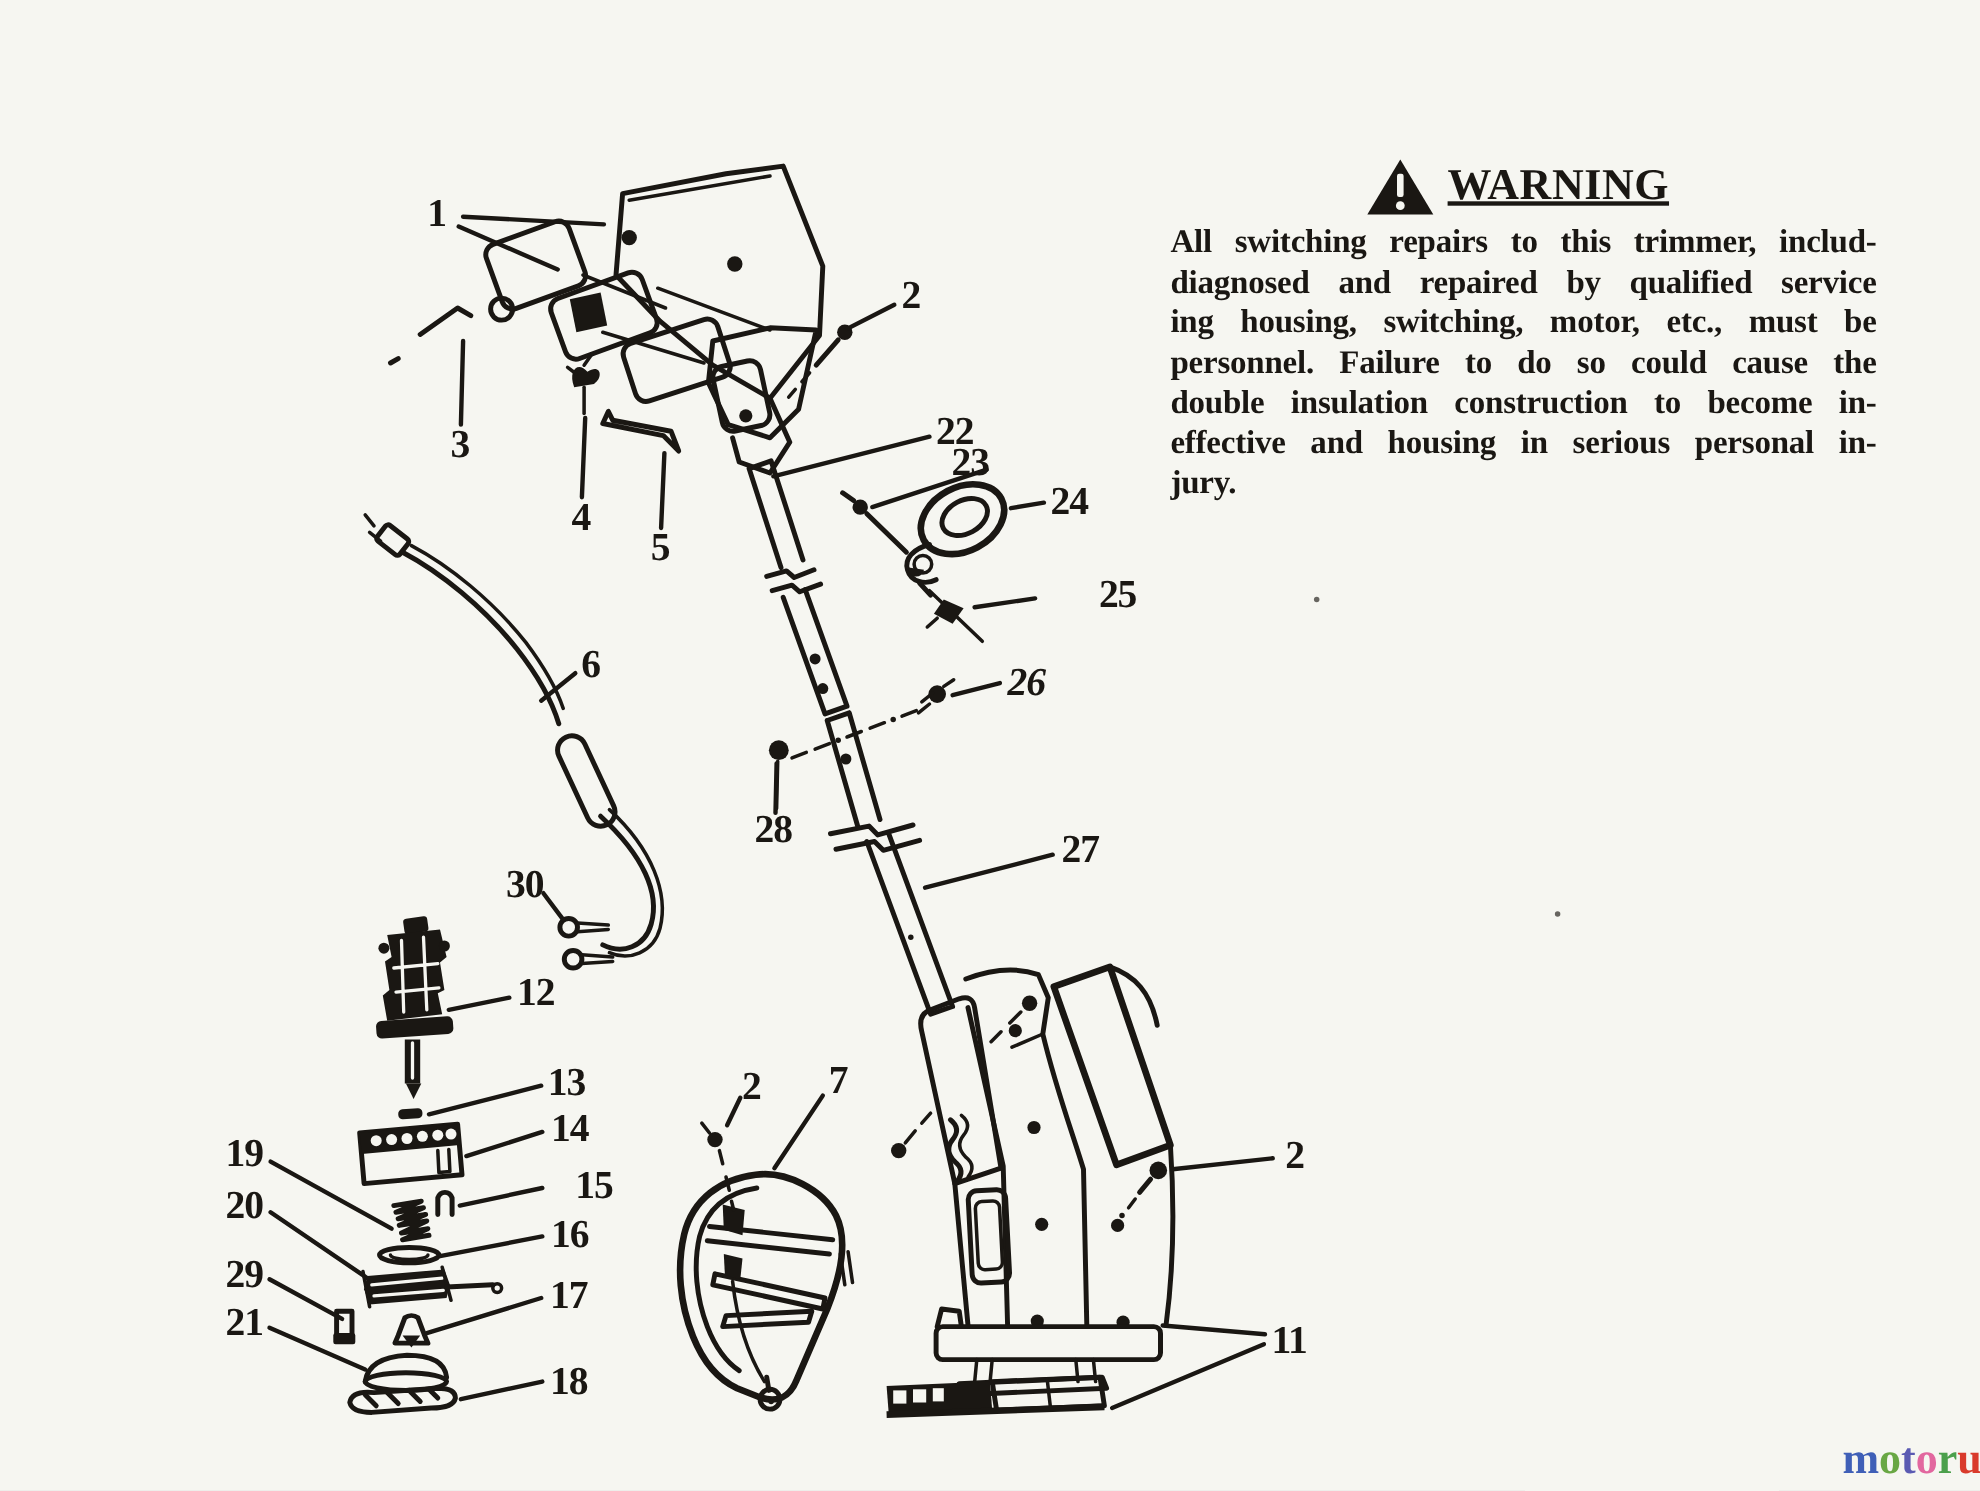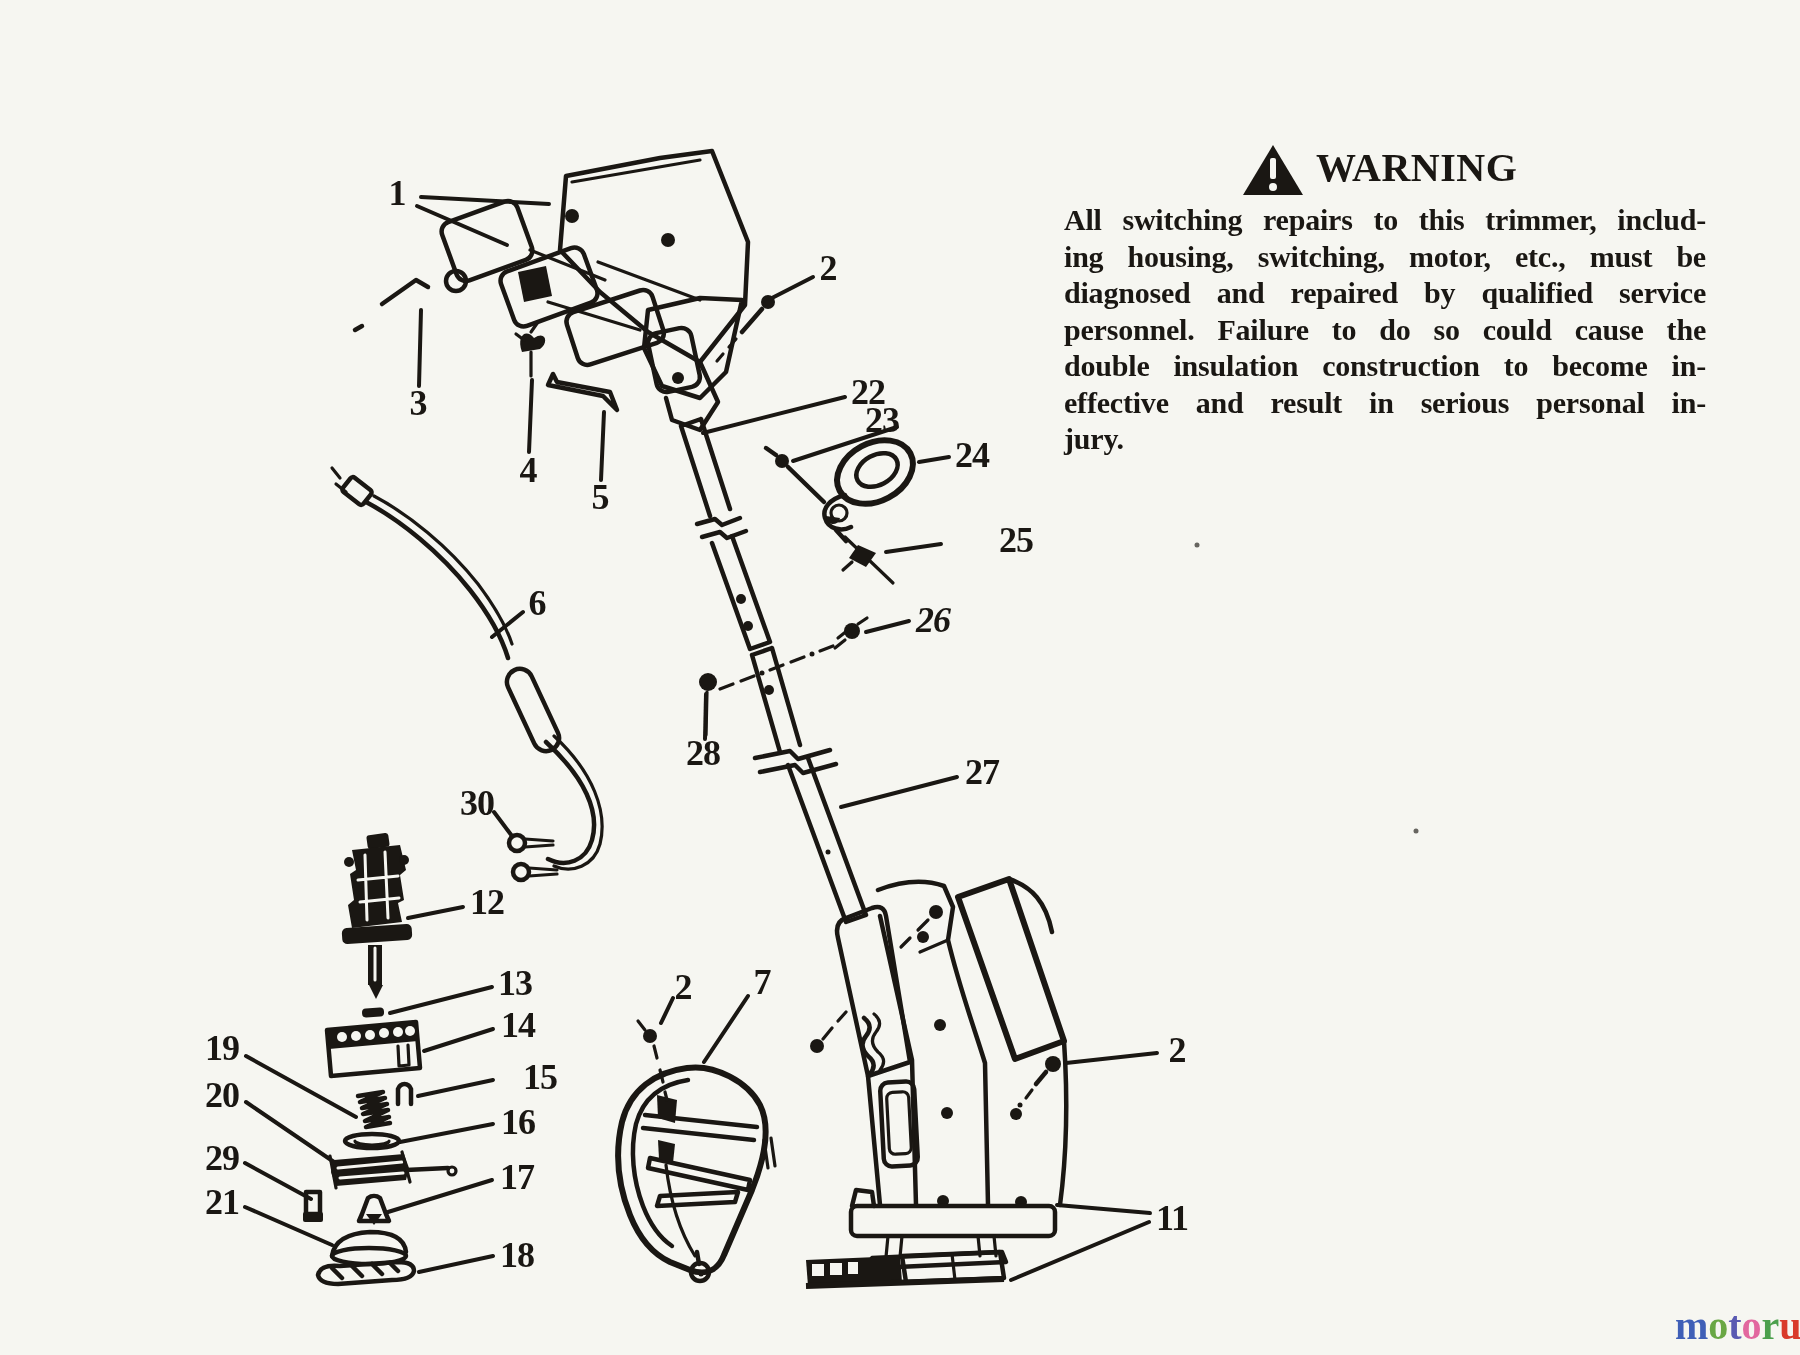--- a/index.html
+++ b/index.html
@@ -11,21 +11,21 @@
   .f{fill:#1a1713;stroke:none;}
   .fw{fill:#f6f6f1;stroke:none;}
   .w3{stroke:#f6f6f1;fill:none;stroke-width:3;stroke-linecap:round;}
   .leader{stroke:#1a1713;stroke-width:4;stroke-linecap:round;fill:none;}
   .callout{position:absolute;transform:translate(-50%,-50%);
            font:700 36px "Liberation Serif", serif;letter-spacing:-1px;white-space:nowrap;}
   .warning{position:absolute;left:1064px;top:138px;width:642px;}
   .warn-head{position:relative;height:58px;}
   .warn-tri{position:absolute;left:178px;top:6px;}
   .warn-title{position:absolute;left:252px;top:6px;font:700 40px "Liberation Serif", serif;
-              letter-spacing:0.5px;}
+              letter-spacing:0.5px;text-decoration:underline;}
   .warn-body{margin-top:6px;font:700 30px/36.5px "Liberation Serif", serif;
              letter-spacing:-0.2px;word-spacing:-1px;}
   .warn-line{text-align:justify;text-align-last:justify;}
   .warn-line.last{text-align-last:left;}
   .logo{position:absolute;left:1634px;top:1302px;width:166px;text-align:right;
         font:700 40px "Liberation Serif", serif;white-space:nowrap;margin-left:40px;}
   .logo .suffix{font:400 21px "Liberation Serif", serif;}
 </style>
 </head>
 <body>
@@ -316,25 +316,25 @@
     <div class="warn-head">
       <svg class="warn-tri" width="62" height="52" viewBox="0 0 62 52">
         <polygon points="31,1 61,51 1,51" fill="#1a1713"></polygon>
         <rect x="28" y="14" width="6" height="21" rx="2" fill="#f6f6f1"></rect>
         <circle cx="31" cy="43" r="4" fill="#f6f6f1"></circle>
       </svg>
       <div class="warn-title">WARNING</div>
     </div>
     <div class="warn-body">
       <div class="warn-line">All switching repairs to this trimmer, includ-</div>
+      <div class="warn-line">diagnosed and repaired by qualified service</div>
       <div class="warn-line">ing housing, switching, motor, etc., must be</div>
-      <div class="warn-line">diagnosed and repaired by qualified service</div>
       <div class="warn-line">personnel. Failure to do so could cause the</div>
       <div class="warn-line">double insulation construction to become in-</div>
-      <div class="warn-line">effective and result in serious personal in-</div>
+      <div class="warn-line">effective and housing in serious personal in-</div>
       <div class="warn-line last">jury.</div>
     </div>
   </div>
 
   <div class="logo">
     <span id="logo-word"><span style="color: rgb(63, 95, 183);">m</span><span style="color: rgb(105, 167, 68);">o</span><span style="color: rgb(90, 90, 178);">t</span><span style="color: rgb(226, 103, 159);">o</span><span style="color: rgb(75, 160, 76);">r</span><span style="color: rgb(217, 58, 43);">u</span><span style="color: rgb(235, 162, 52);">f</span></span><span class="suffix" style="color: rgb(131, 131, 126);">.de</span>
   </div>
 
 </div>
 

